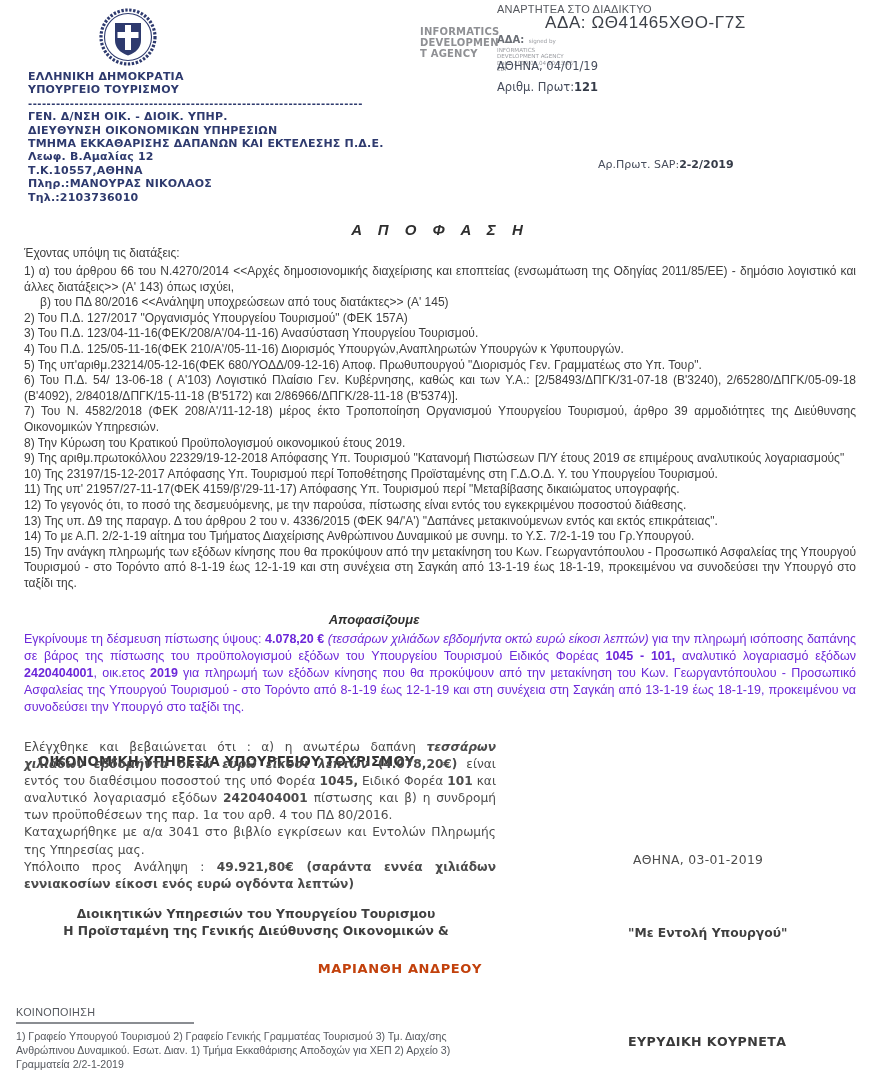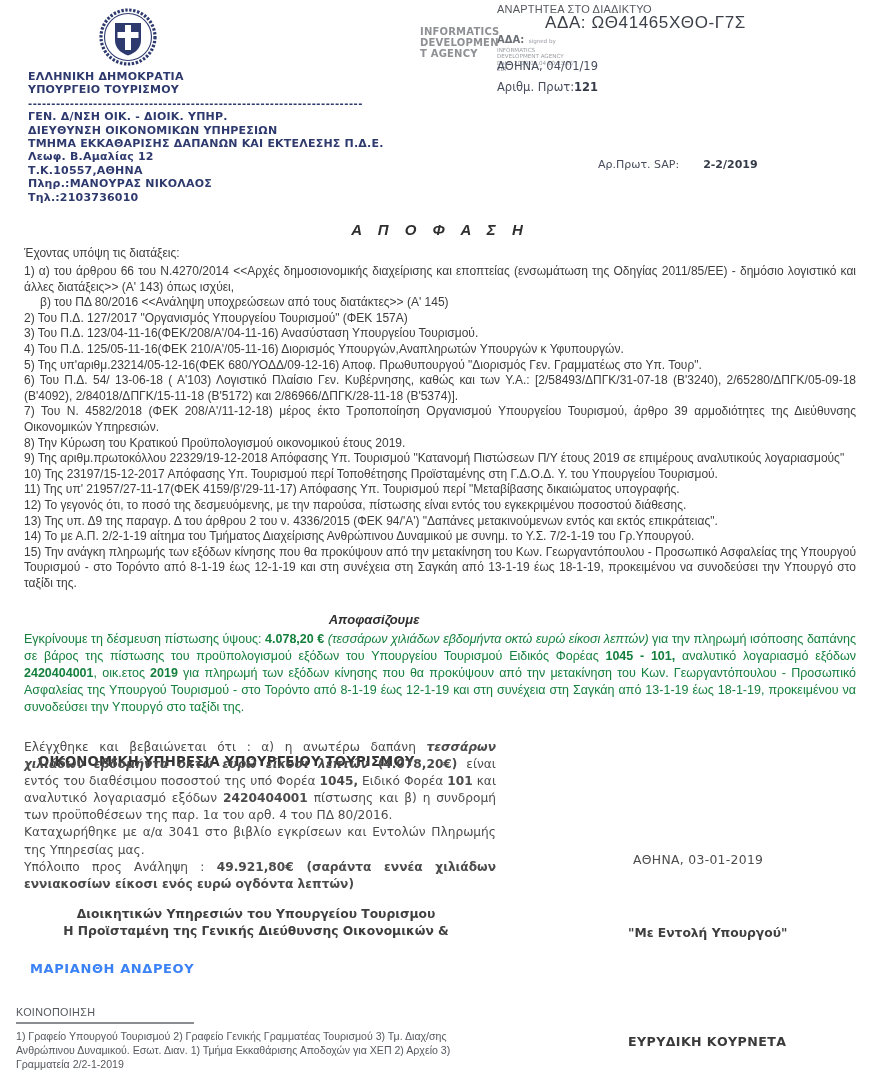--- a/index.html
+++ b/index.html
@@ -21,51 +21,51 @@
   .mini-stamp{position:absolute;left:497px;top:29px;width:130px;}
   .mini-stamp .ada-lbl{font-family:"DejaVu Sans",sans-serif;font-weight:bold;font-size:10px;color:#6b6f76;}
   .mini-stamp .tiny{font-size:5.6px;line-height:6.4px;color:#9a9ca1;font-family:"DejaVu Sans",sans-serif;}
   .city-date{position:absolute;left:497px;top:59px;font-family:"DejaVu Sans",sans-serif;
              font-size:11.5px;color:#474d5c;}
   .protocol{position:absolute;left:497px;top:80px;font-family:"DejaVu Sans",sans-serif;
             font-size:11.5px;color:#474d5c;}
   .protocol b{color:#353b48;}
   .sap{position:absolute;left:598px;top:158px;font-family:"DejaVu Sans",sans-serif;
        font-size:11px;color:#474d5c;}
-  .sap b{color:#353b48;margin-left:24px;}
+  .sap b{color:#353b48;}
 
   
   .doc-title{position:absolute;left:0;top:221px;width:880px;text-align:center;
              font-weight:bold;font-style:italic;font-size:15px;letter-spacing:6px;color:#2f2f2f;}
   .intro{position:absolute;left:24px;top:246px;font-size:12px;color:#3d3d3d;}
   .list{position:absolute;left:24px;top:264px;width:832px;text-align:justify;
         font-size:12px;line-height:15.6px;color:#3d3d3d;}
   .list .item{margin:0;}
   .list .sub{padding-left:16px;}
   .apofasi-hd{position:absolute;left:0;top:612px;width:748px;text-align:center;
               font-weight:bold;font-style:italic;font-size:13px;color:#2f2f2f;}
   .operative{position:absolute;left:24px;top:631px;width:832px;text-align:justify;
-             font-size:12.5px;line-height:16.9px;color:#15803d;}
+             font-size:12.5px;line-height:16.9px;color:#6d28d9;}
 
   
   .fin-hd{position:absolute;left:38px;top:754px;font-family:"DejaVu Sans",sans-serif;
           font-weight:bold;font-size:13.2px;color:#343434;letter-spacing:.2px;}
   .fin-body{position:absolute;left:24px;top:739px;width:472px;text-align:justify;
             font-family:"DejaVu Sans",sans-serif;font-size:12.2px;line-height:17.1px;color:#4c4c4c;}
   .fin-body p{margin:0;}
 
   
   .athens-date{position:absolute;left:633px;top:852px;font-family:"DejaVu Sans",sans-serif;
                font-size:12.4px;color:#4c4c4c;letter-spacing:.3px;text-align:center;}
   .sig-title{position:absolute;left:30px;top:906px;width:452px;text-align:center;
              font-family:"DejaVu Sans",sans-serif;font-weight:bold;font-size:12.3px;
              line-height:16.5px;color:#3f3f3f;}
-  .sig-name-left{position:absolute;left:30px;top:961px;width:452px;text-align:left;
+  .sig-name-left{position:absolute;left:30px;top:961px;width:452px;text-align:right;
                  font-family:"DejaVu Sans",sans-serif;font-weight:bold;font-size:13px;
-                 color:#3b82f6;letter-spacing:.6px;}
+                 color:#c2410c;letter-spacing:.6px;}
   .order-right{position:absolute;left:628px;top:926px;font-family:"DejaVu Sans",sans-serif;
                font-weight:bold;font-size:12.3px;color:#3f3f3f;}
   .sig-name-right{position:absolute;left:628px;top:1034px;font-family:"DejaVu Sans",sans-serif;
                   font-weight:bold;font-size:12.6px;color:#3a3a3a;letter-spacing:.4px;}
 
   
   .kino{position:absolute;left:16px;top:1006px;font-size:10.8px;color:#55585e;
         width:178px;border-bottom:2px solid #8a8d92;padding-bottom:4px;letter-spacing:.3px;}
   .cc{position:absolute;left:16px;top:1030px;width:446px;font-size:10.6px;
       line-height:13.8px;color:#55585e;}

